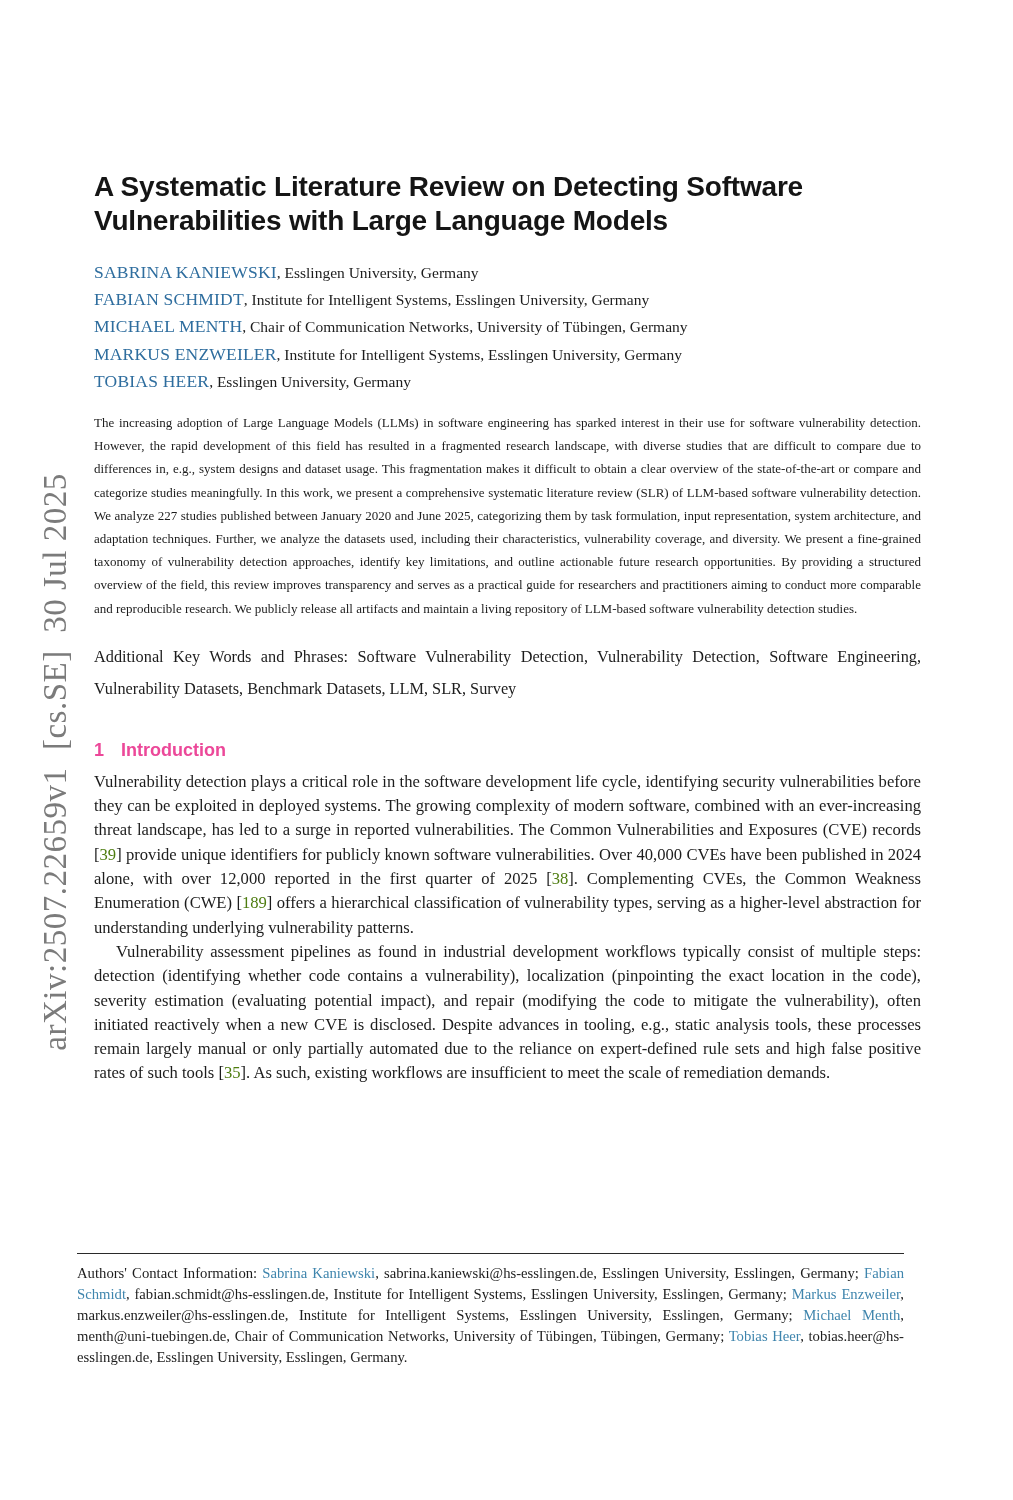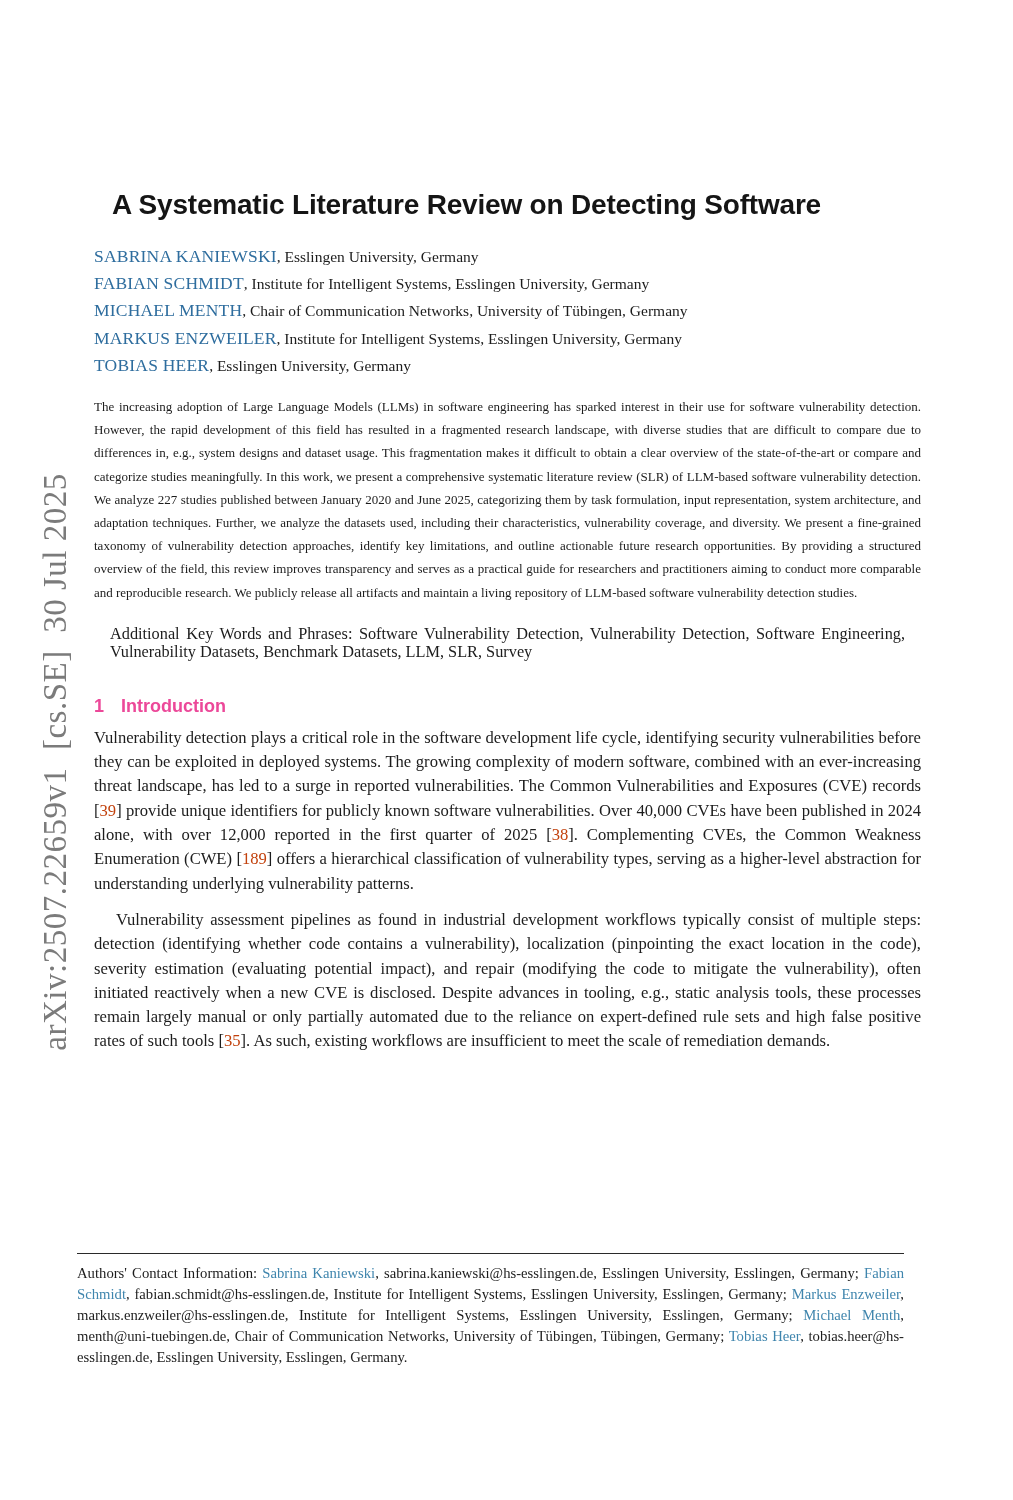--- a/index.html
+++ b/index.html
@@ -27,21 +27,21 @@
     color: #7b7b7b;
     letter-spacing: 0.5px;
   }
   .content {
     position: absolute;
     left: 94px;
     top: 0;
     width: 827px;
   }
   .paper-title {
-    margin: 18px;
+    margin: 0;
     padding-top: 170px;
     font-family: "Liberation Sans", sans-serif;
     font-weight: bold;
     font-size: 28px;
     line-height: 34px;
     color: #151515;
     letter-spacing: -0.2px;
   }
   .paper-title span { display: block; }
   .authors {
@@ -62,48 +62,48 @@
     text-align: center;
   }
   .abstract {
     margin: 0;
     margin-top: 16px;
     font-size: 13px;
     line-height: 23.2px;
     text-align: justify;
   }
   .keywords {
-    margin: 16px;
+    margin: 0;
     margin-top: 21px;
     font-size: 16.3px;
-    line-height: 18px;
+    line-height: 32px;
     text-align: justify;
   }
   .section-heading {
     margin: 0;
     margin-top: 35px;
     font-family: "Liberation Sans", sans-serif;
     font-weight: bold;
     font-size: 18px;
     color: #ec4899;
   }
   .section-heading .sec-num { margin-right: 17px; }
   .body-para {
     margin: 0;
     margin-top: 9px;
     font-size: 16.6px;
     line-height: 24.3px;
     text-align: justify;
   }
   .body-para.indented {
-    margin-top: 12px;
+    margin-top: 0;
     text-indent: 22px;
   }
   .cite {
-    color: #c2410c;
+    color: #4d7c0f;
   }
   .clink {
     color: #3f85ad;
   }
   .footer-block {
     position: absolute;
     left: 77px;
     top: 1253px;
     width: 827px;
   }
@@ -122,20 +122,21 @@
 </style>
 </head>
 <body>
 
 <div class="watermark">arXiv:2507.22659v1  [cs.SE]  30 Jul 2025</div>
 
 <div class="content">
 
   <h1 class="paper-title">
     <span>A Systematic Literature Review on Detecting Software</span>
+    <span>Vulnerabilities with Large Language Models</span>
   </h1>
 
   <div class="authors">
 
       <div class="author-line">
         <span class="author-name">SABRINA KANIEWSKI</span><span class="author-affil">, Esslingen University, Germany</span>
       </div>
 
       <div class="author-line">
         <span class="author-name">FABIAN SCHMIDT</span><span class="author-affil">, Institute for Intelligent Systems, Esslingen University, Germany</span>

